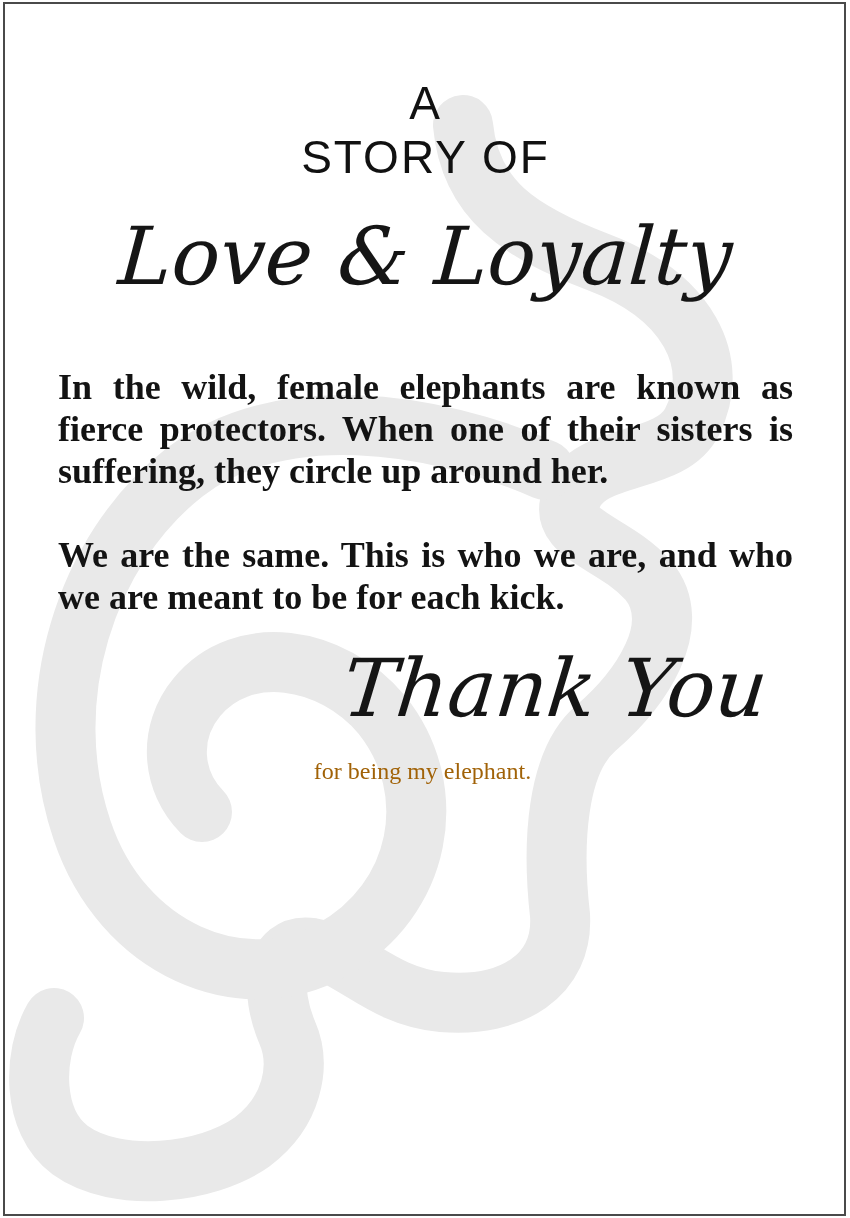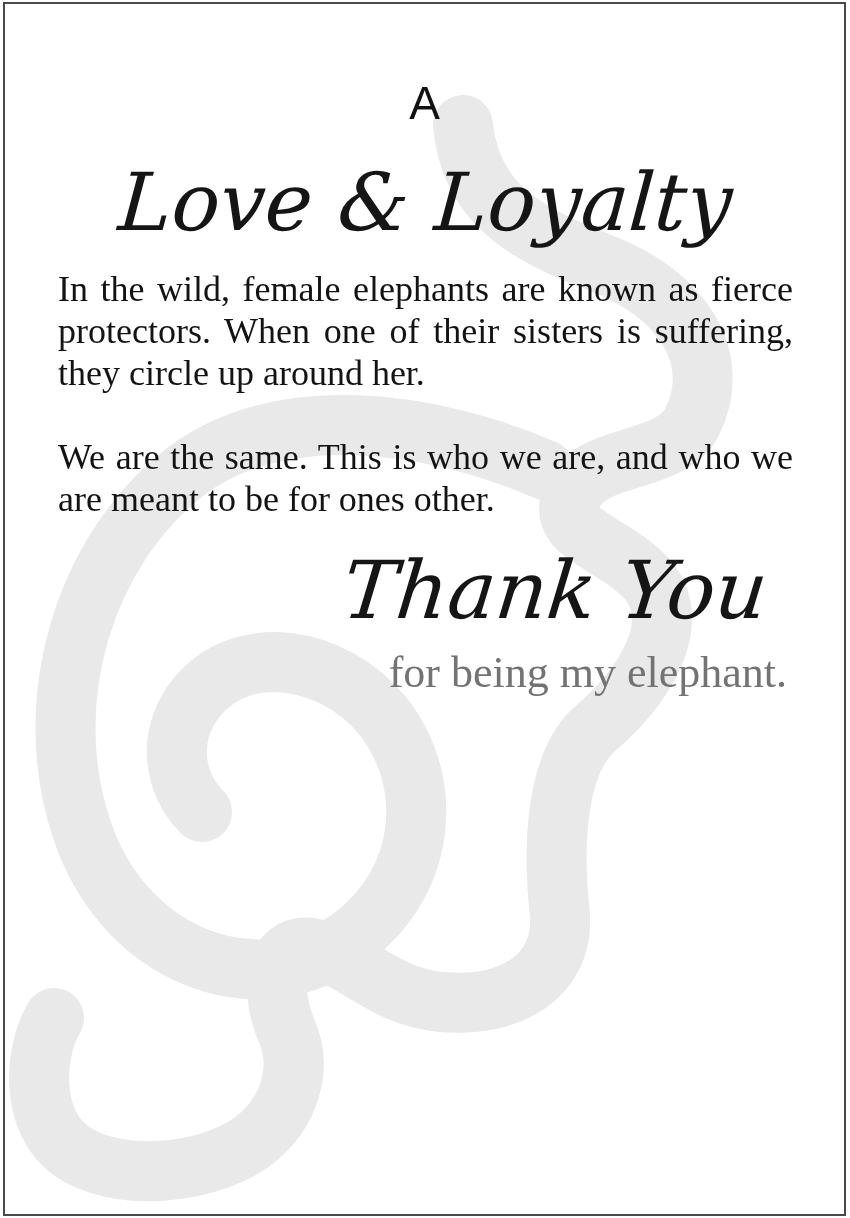--- a/index.html
+++ b/index.html
@@ -37,44 +37,45 @@
     font-style:italic;
     color:#151515;
   }
   .script-title{
     margin-top:8px;
     text-align:center;
     font-size:80px;
     line-height:130px;
     transform:skewX(-4deg);
   }
-  .body-block{}
+  .body-block{margin-top:44px;font-weight:bold;}
   .para{
     font-size:36px;
     line-height:42px;
     text-align:justify;
     margin:0;
     color:#131313;
   }
   .para.gap{margin-top:42px;}
   .closing{
     margin-top:12px;
     text-align:right;
     padding-right:6px;
   }
   .closing-script{
     font-size:80px;
     line-height:118px;
     transform:skewX(-6deg);
     padding-right:20px;
   }
   .closing-sub{
-    font-size:44px;
+    font-size:24px;
     line-height:46px;
-    color:#737373;
+    color:#a16207;
+    text-align:center;
   }
 </style>
 </head>
 <body>
 
 <div class="card">
 
   <svg class="watermark" viewBox="0 0 850 1218" xmlns="http://www.w3.org/2000/svg" aria-hidden="true">
     <g fill="none" stroke="#e9e9e9" stroke-width="60" stroke-linecap="round" stroke-linejoin="round">
       <path d="
@@ -101,27 +102,28 @@
         C 167 733, 172 782, 202 812"></path>
     </g>
   </svg>
 
   <div class="frame"></div>
 
   <div class="content">
 
     <div class="title-block">
       <div class="title-line">A</div>
+      <div class="title-line">STORY OF</div>
     </div>
 
     <div class="script script-title">Love &amp; Loyalty</div>
 
     <div class="body-block">
       <p class="para">In the wild, female elephants are known as fierce protectors. When one of their sisters is suffering, they circle up around her.</p>
-      <p class="para gap">We are the same. This is who we are, and who we are meant to be for ones other.</p>
+      <p class="para gap">We are the same. This is who we are, and who we are meant to be for each kick.</p>
     </div>
 
     <div class="closing">
       <div class="script closing-script">Thank You</div>
       <div class="closing-sub">for being my elephant.</div>
     </div>
 
   </div>
 </div>
 

